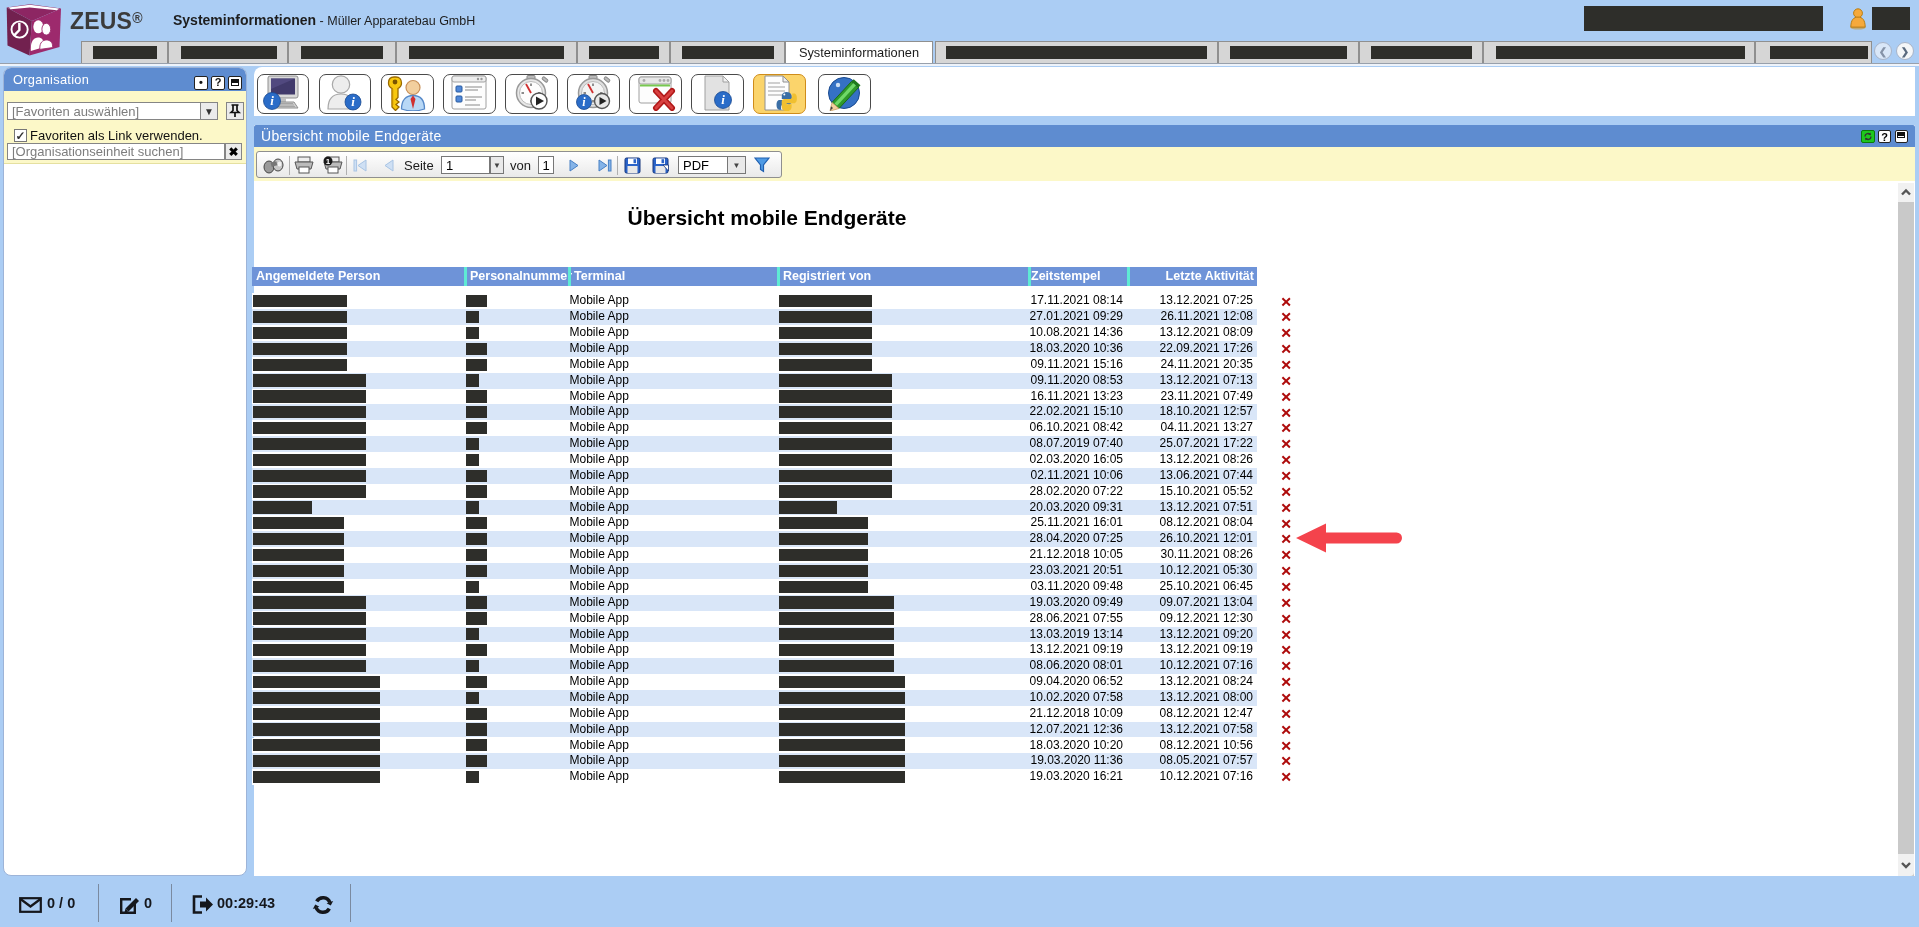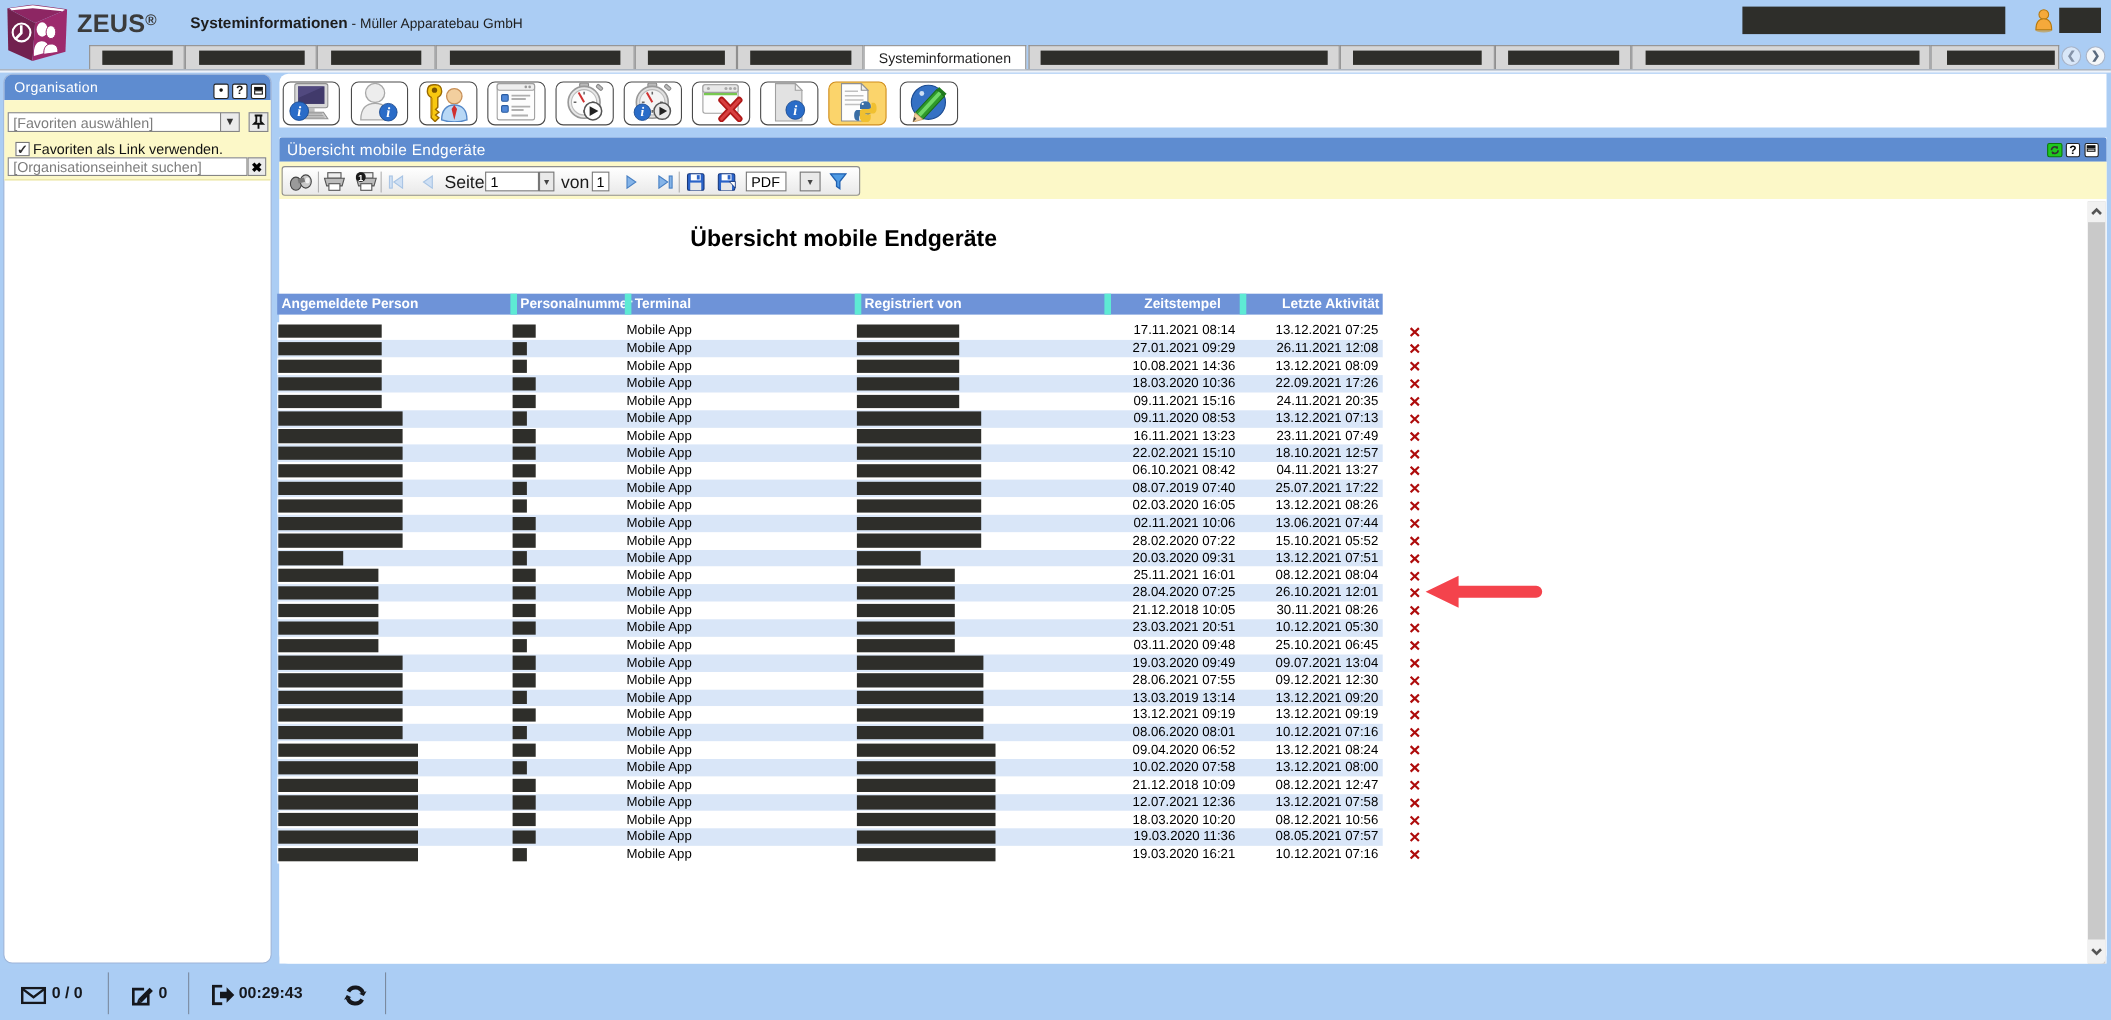--- a/index.html
+++ b/index.html
@@ -35,28 +35,28 @@
 .tbtn.hl{background:#fbd46b;border-color:#cf8c1a}
 
 #rep{position:absolute;left:254px;top:125px;width:1661px;height:751px;background:#fff;border-radius:0 0 8px 8px}
 #rephdr{position:absolute;left:0;top:0;width:100%;height:22px;background:#5e8cd0;border-radius:2px 2px 0 0;
  color:#fff;font-size:14px;line-height:22px;padding-left:7px;letter-spacing:0.3px}
 #repyellow{position:absolute;left:0;top:22px;width:100%;height:34px;background:#fcf8c8}
 #reptb{position:absolute;left:2px;top:26px;width:526px;height:27px;background:linear-gradient(#ffffff,#e9e9e9);
  border:1px solid #8f8f8f;border-radius:3px}
 #repbody{position:absolute;left:0;top:56px;width:100%;height:695px;background:#fff;overflow:hidden}
 .vsep{position:absolute;top:4px;height:19px;width:1px;background:#b0b0b0}
-.rtxt{position:absolute;top:6px;font-size:16px;color:#1a1a1a}
+.rtxt{position:absolute;top:6px;font-size:13px;color:#1a1a1a}
 .wbox{position:absolute;top:4px;height:18px;background:#fff;border:1px solid #777;font-size:13px;line-height:17px;padding-left:4px;color:#000}
 .gbtn2{position:absolute;top:4px;height:18px;background:#e9e9e9;border:1px solid #777;color:#444;font-size:8px;text-align:center;line-height:17px}
 #scroll{position:absolute;left:1644px;top:58px;width:16px;height:693px;background:#c9c9c9}
 .sbtn{position:absolute;left:0;width:16px;height:17px;background:#f1f1f1}
 
 #rtitle{position:absolute;left:374px;top:206px;width:786px;text-align:center;font-size:21px;font-weight:bold;color:#000}
-.th{position:absolute;top:0;height:19px;color:#fff;font-weight:bold;font-size:12.5px;line-height:19px;border-left:6px solid #5eead4}
+.th{position:absolute;top:0;height:19px;color:#fff;font-weight:bold;font-size:12.5px;line-height:19px;border-left:3px solid #5eead4}
 .trow{position:absolute;left:252px;width:1005px;height:15.86px;font-size:12px;line-height:15.8px;color:#000}
 .trow .bar{position:absolute;top:1.8px;height:12.2px;background:#2e2e2a}
 .trow .ma{position:absolute;left:317.5px;top:0}
 .trow .ts{position:absolute;left:736px;width:135px;text-align:right;top:0}
 .trow .la{position:absolute;left:875px;width:126px;text-align:right;top:0}
 
 #foot{position:absolute;left:0;top:881px;width:1919px;height:46px;background:#abcdf4}
 .fsep{position:absolute;top:3px;height:38px;width:1px;background:#7a8aa0}
 .ftxt{position:absolute;font-size:14.5px;font-weight:bold;color:#15171c;top:14px}
 </style></head>
@@ -311,21 +311,21 @@
  <rect x="9.5" y="2.2" width="2.6" height="4" fill="#2a63c8"></rect>
  <rect x="3.5" y="9" width="10" height="7" fill="#e8e8e8"></rect>
 </svg>
 <svg class="abs" style="left:395px;top:5px" width="17" height="17" viewBox="0 0 17 17">
  <rect x="1" y="1" width="15" height="15" rx="1.5" fill="#2a63c8" stroke="#16377c" stroke-width="1"></rect>
  <rect x="4" y="1.5" width="9" height="5.5" fill="#fff"></rect>
  <rect x="9.5" y="2.2" width="2.6" height="4" fill="#2a63c8"></rect>
  <rect x="3.5" y="9" width="10" height="7" fill="#e8e8e8"></rect>
  <path d="M11,8 L16.5,8 L16.5,14 Z" fill="#fff" stroke="#16377c" stroke-width="0.8"></path>
 </svg>
-<div class="wbox" style="left:421px;width:37px">PDF</div>
+<div class="wbox" style="left:421px;width:50px">PDF</div>
 <div class="gbtn2" style="left:470px;width:19px">▼</div>
 <svg class="abs" style="left:497px;top:5px" width="16" height="16" viewBox="0 0 16 16">
  <path d="M1,1 L15,1 L9.5,8 L9.5,14.5 L6.5,12.5 L6.5,8 Z" fill="#4e9ae4" stroke="#2060b0" stroke-width="1.2"></path>
 </svg>
 </div>
  <div id="repbody"></div>
  <div id="scroll">
   <div class="sbtn" style="top:0;height:19px"><svg width="16" height="19" viewBox="0 0 16 19">
           <path d="M4,11.5 L8,7.5 L12,11.5" fill="none" stroke="#555" stroke-width="2.4"></path>
         </svg></div>
@@ -334,21 +334,21 @@
         </svg></div>
  </div>
 </div>
 
 <div id="rtitle" class="abs">Übersicht mobile Endgeräte</div>
 <div class="abs" style="left:252px;top:267px;width:1005px;height:19px;background:#6e93d8">
  <div class="th" style="left:0;width:212px;border-left:none;padding-left:4px">Angemeldete Person</div>
  <div class="th" style="left:212px;width:104px;padding-left:3px">Personalnummer</div>
  <div class="th" style="left:316px;width:209px;padding-left:3px">Terminal</div>
  <div class="th" style="left:525px;width:211px;padding-left:3px">Registriert von</div>
- <div class="th" style="left:752px;width:139px;text-align:center"><span style="padding-right:3px">Zeitstempel</span></div>
+ <div class="th" style="left:776px;width:139px;text-align:left"><span style="padding-right:3px">Zeitstempel</span></div>
  <div class="th" style="left:875px;width:130px;text-align:right"><span style="padding-right:3px">Letzte Aktivität</span></div>
 </div>
 <div class="trow" style="top:293.4px;background:#ffffff">
     <div class="bar" style="left:0.5px;width:94px"></div>
     <div class="bar" style="left:214px;width:21px"></div>
     <div class="ma">Mobile App</div>
     <div class="bar" style="left:527px;width:93px"></div>
     <div class="ts">17.11.2021 08:14</div>
     <div class="la">13.12.2021 07:25</div>
   </div>

